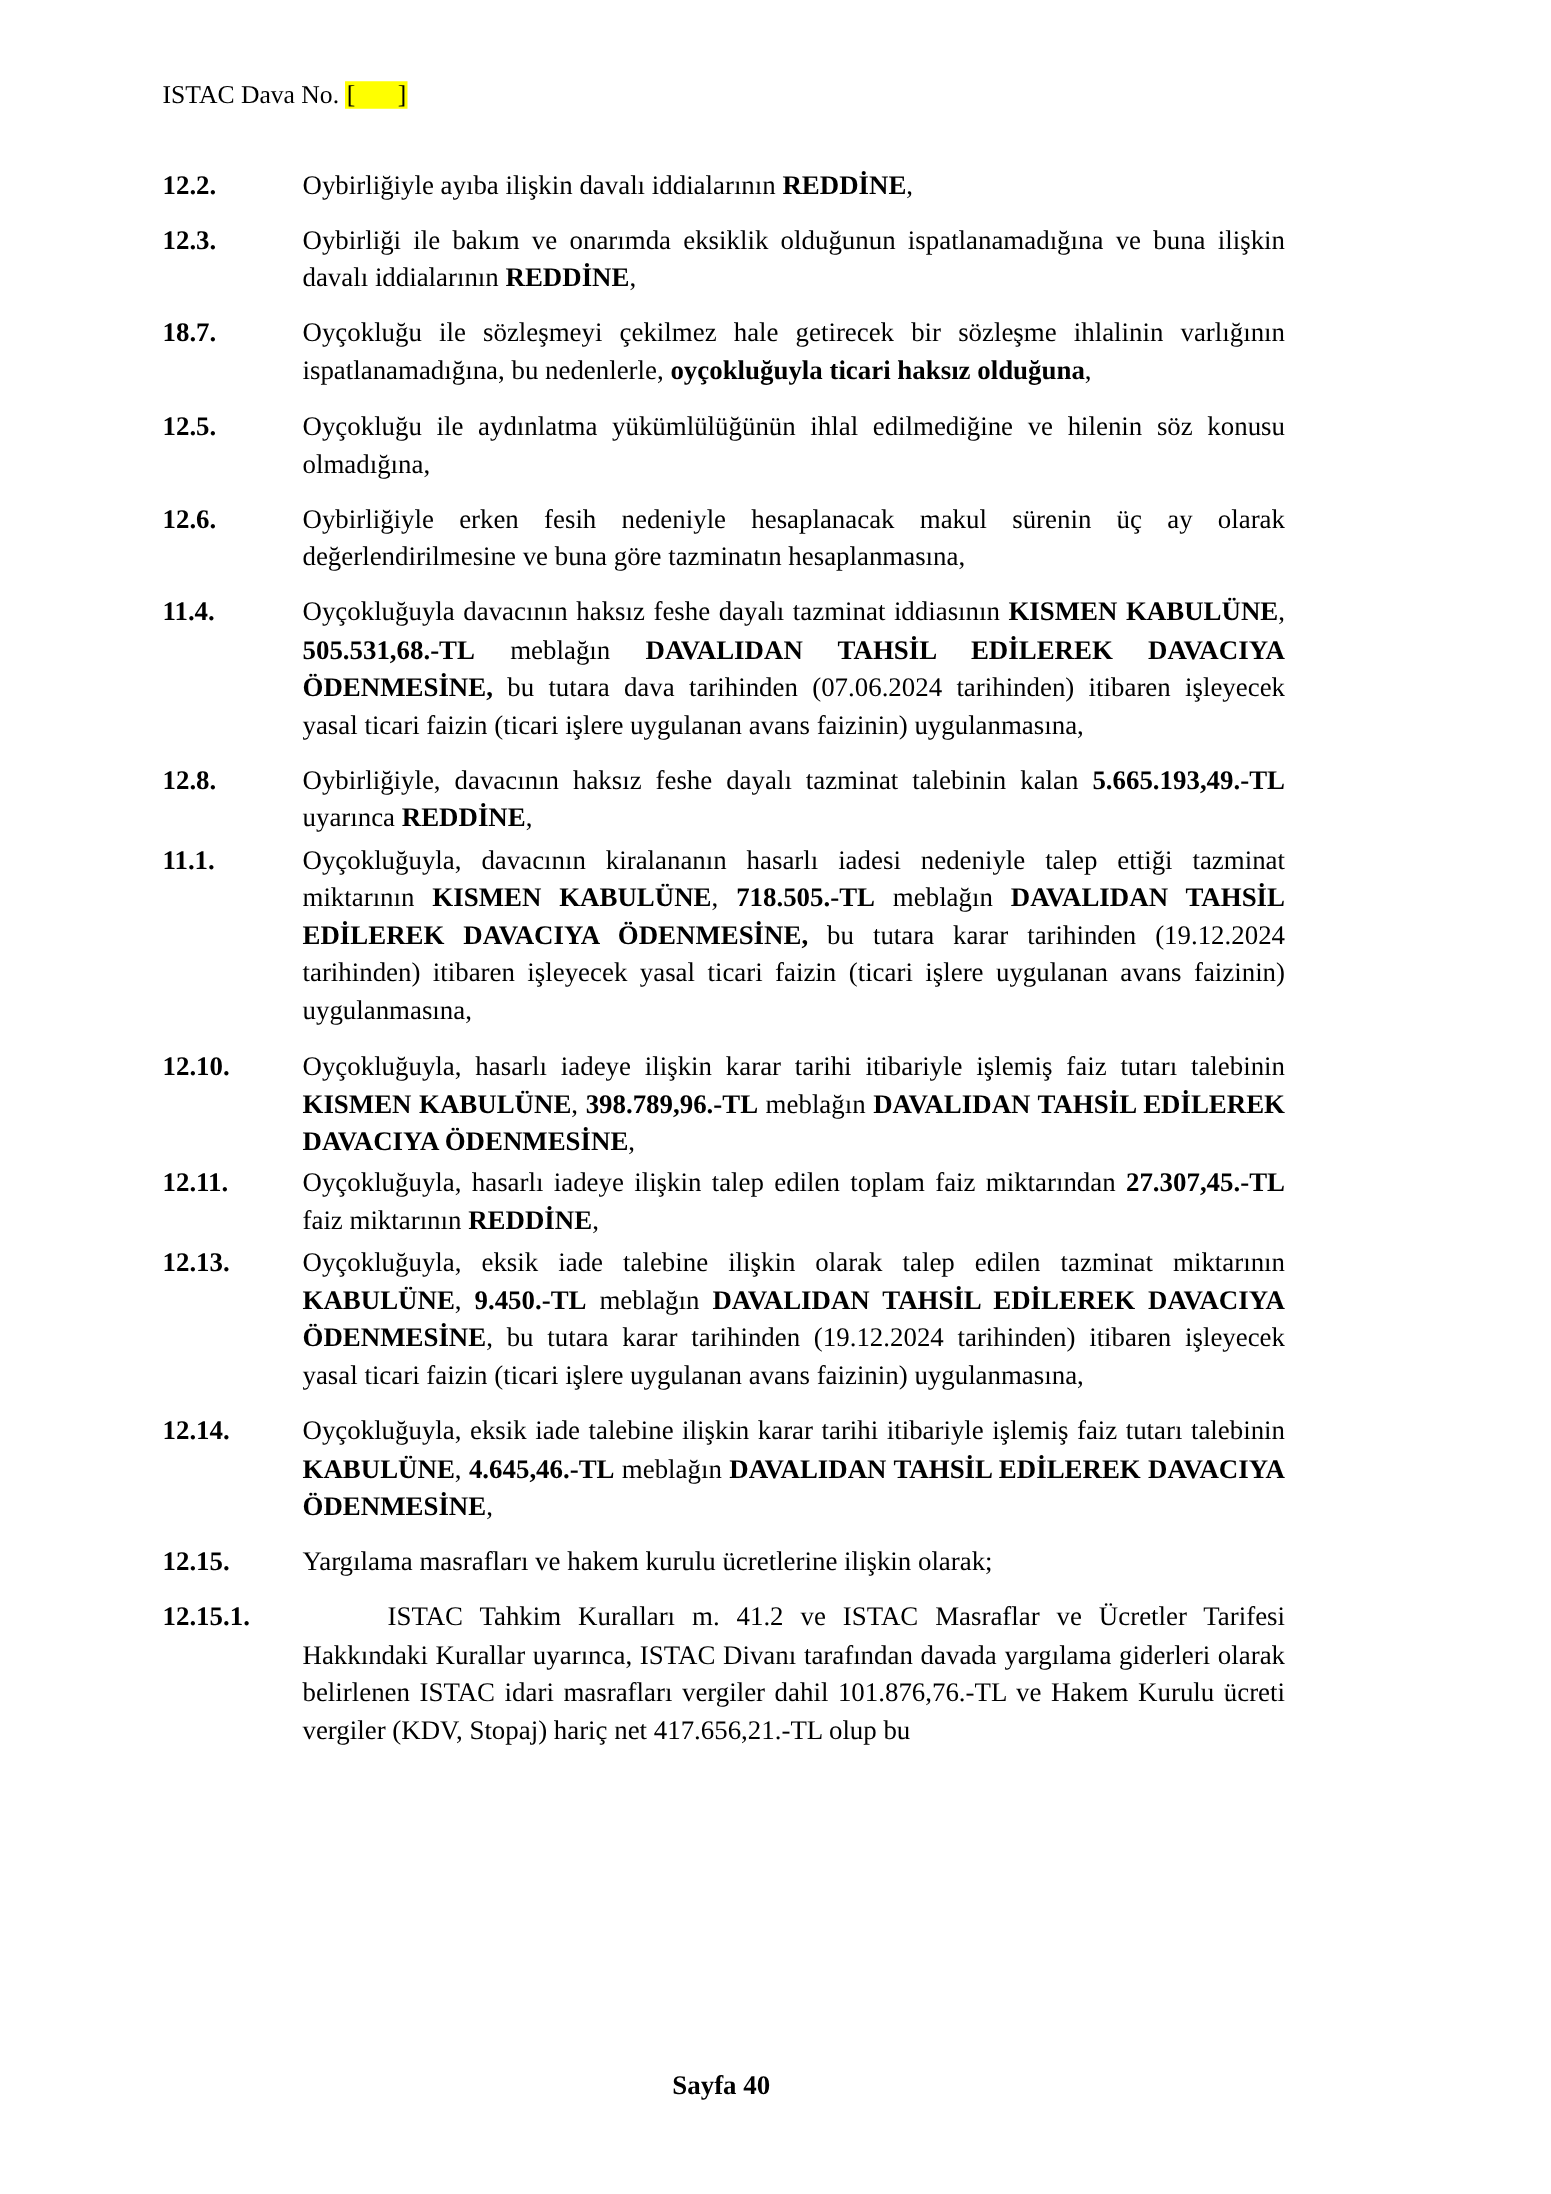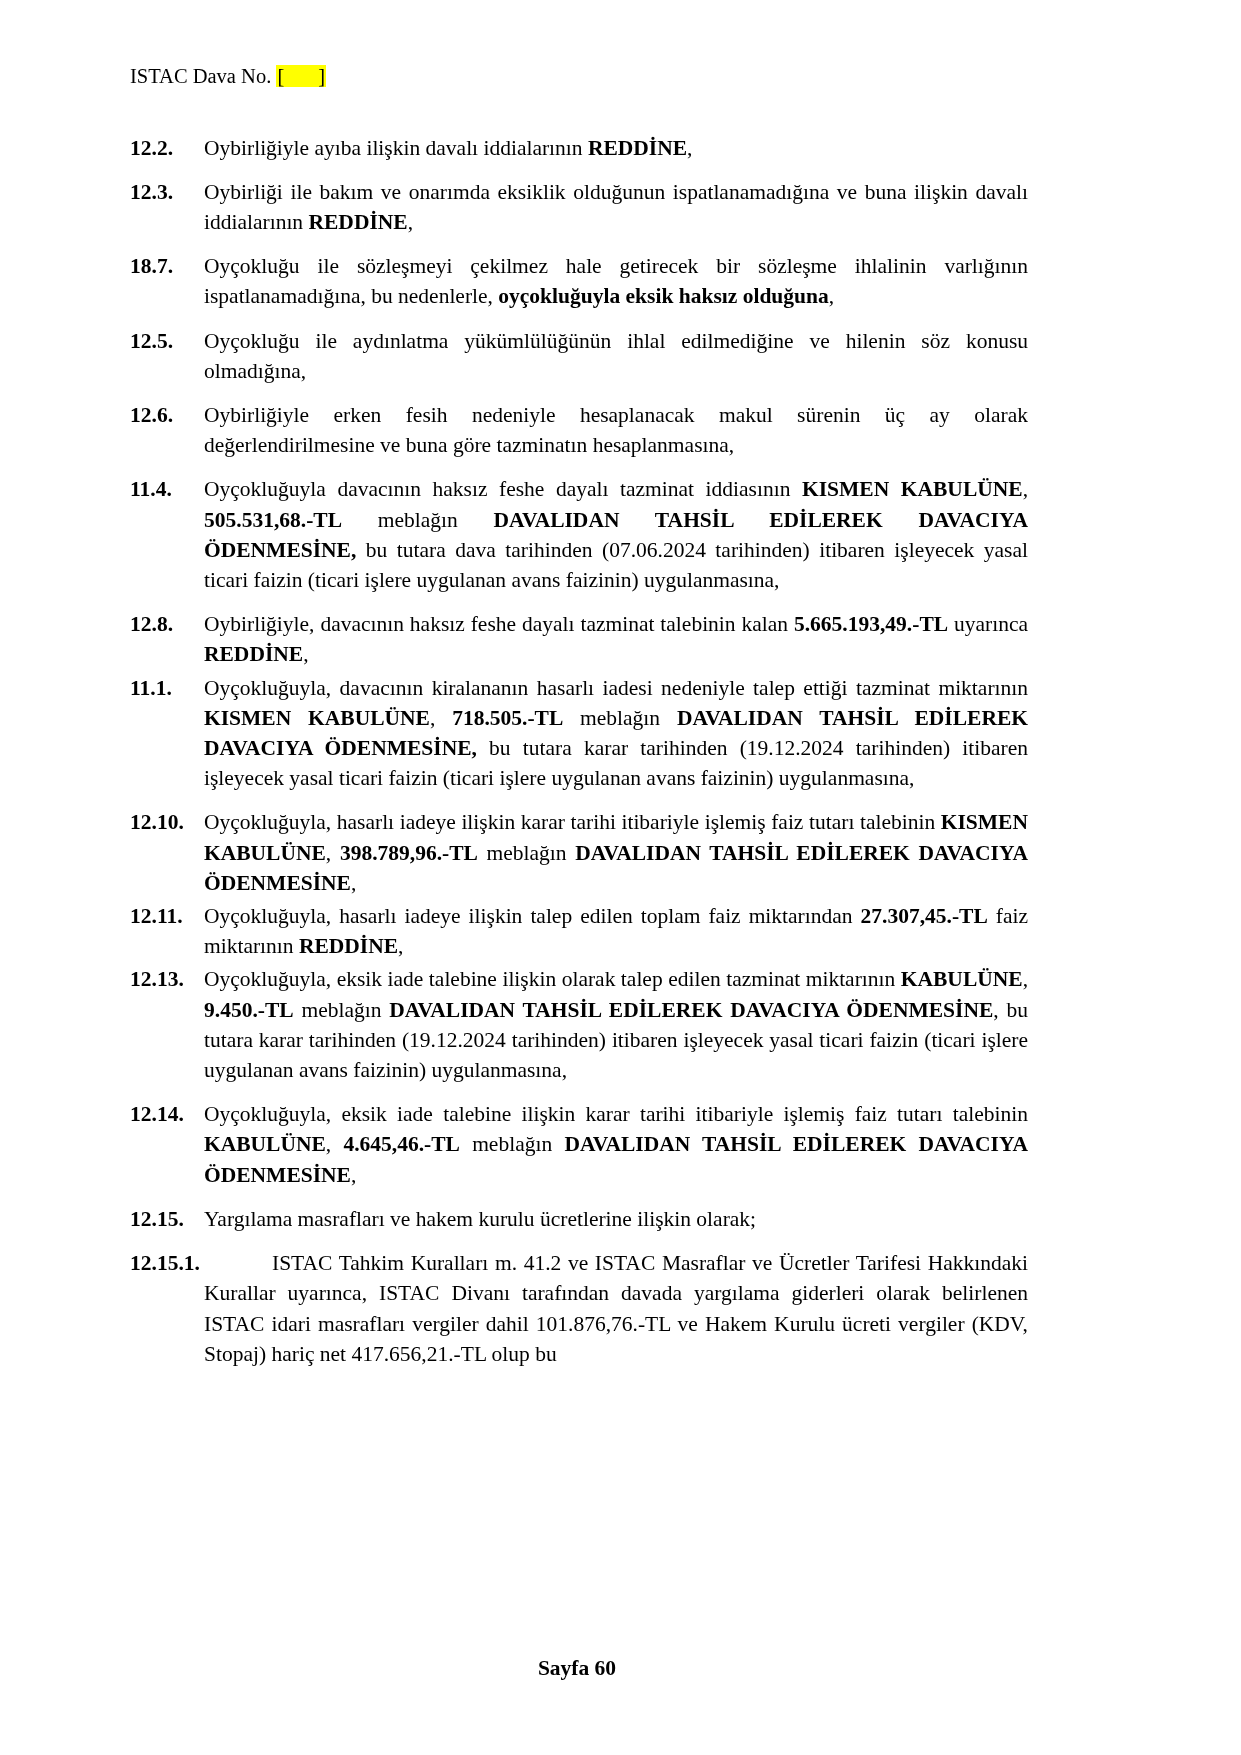--- a/index.html
+++ b/index.html
@@ -60,20 +60,21 @@
     width: 74px;
     box-sizing: border-box;
     padding-right: 6px;
     white-space: nowrap;
   }
   .clause-body {
     flex: 1 1 auto;
     text-align: justify;
     text-justify: inter-word;
     hyphens: none;
+    margin-left: 38px;
   }
   .clause-body.sub-indent {
     text-indent: 68px;
   }
   b, .b { font-weight: bold; }
 
   
   .footer {
     position: absolute;
     left: 0;
@@ -98,21 +99,21 @@
       <div class="clause">
         <div class="clause-num">12.2.</div>
         <div class="clause-body"><span>Oybirliğiyle ayıba ilişkin davalı iddialarının </span><span class="b">REDDİNE</span><span>,</span></div>
       </div>
       <div class="clause">
         <div class="clause-num">12.3.</div>
         <div class="clause-body"><span>Oybirliği ile bakım ve onarımda eksiklik olduğunun ispatlanamadığına ve buna ilişkin davalı iddialarının </span><span class="b">REDDİNE</span><span>,</span></div>
       </div>
       <div class="clause">
         <div class="clause-num">18.7.</div>
-        <div class="clause-body"><span>Oyçokluğu ile sözleşmeyi çekilmez hale getirecek bir sözleşme ihlalinin varlığının ispatlanamadığına, bu nedenlerle, </span><span class="b">oyçokluğuyla eksik haksız olduğuna</span><span>,</span></div>
+        <div class="clause-body"><span>Oyçokluğu ile sözleşmeyi çekilmez hale getirecek bir sözleşme ihlalinin varlığının ispatlanamadığına, bu nedenlerle, </span><span class="b">oyçokluğuyla ticari haksız olduğuna</span><span>,</span></div>
       </div>
       <div class="clause">
         <div class="clause-num">12.5.</div>
         <div class="clause-body"><span>Oyçokluğu ile aydınlatma yükümlülüğünün ihlal edilmediğine ve hilenin söz konusu olmadığına,</span></div>
       </div>
       <div class="clause">
         <div class="clause-num">12.6.</div>
         <div class="clause-body"><span>Oybirliğiyle erken fesih nedeniyle hesaplanacak makul sürenin üç ay olarak değerlendirilmesine ve buna göre tazminatın hesaplanmasına,</span></div>
       </div>
       <div class="clause">
@@ -147,16 +148,16 @@
         <div class="clause-num">12.15.</div>
         <div class="clause-body"><span>Yargılama masrafları ve hakem kurulu ücretlerine ilişkin olarak;</span></div>
       </div>
       <div class="clause">
         <div class="clause-num">12.15.1.</div>
         <div class="clause-body sub-indent"><span>ISTAC Tahkim Kuralları m. 41.2 ve ISTAC Masraflar ve Ücretler Tarifesi Hakkındaki Kurallar uyarınca, ISTAC Divanı tarafından davada yargılama giderleri olarak belirlenen ISTAC idari masrafları vergiler dahil 101.876,76.-TL ve Hakem Kurulu ücreti vergiler (KDV, Stopaj) hariç net 417.656,21.-TL olup bu</span></div>
       </div>
     </div>
 
   <div class="footer">
-    <span>Sayfa 60</span>
+    <span>Sayfa 40</span>
   </div>
 
 </div>
 
 </body></html>

